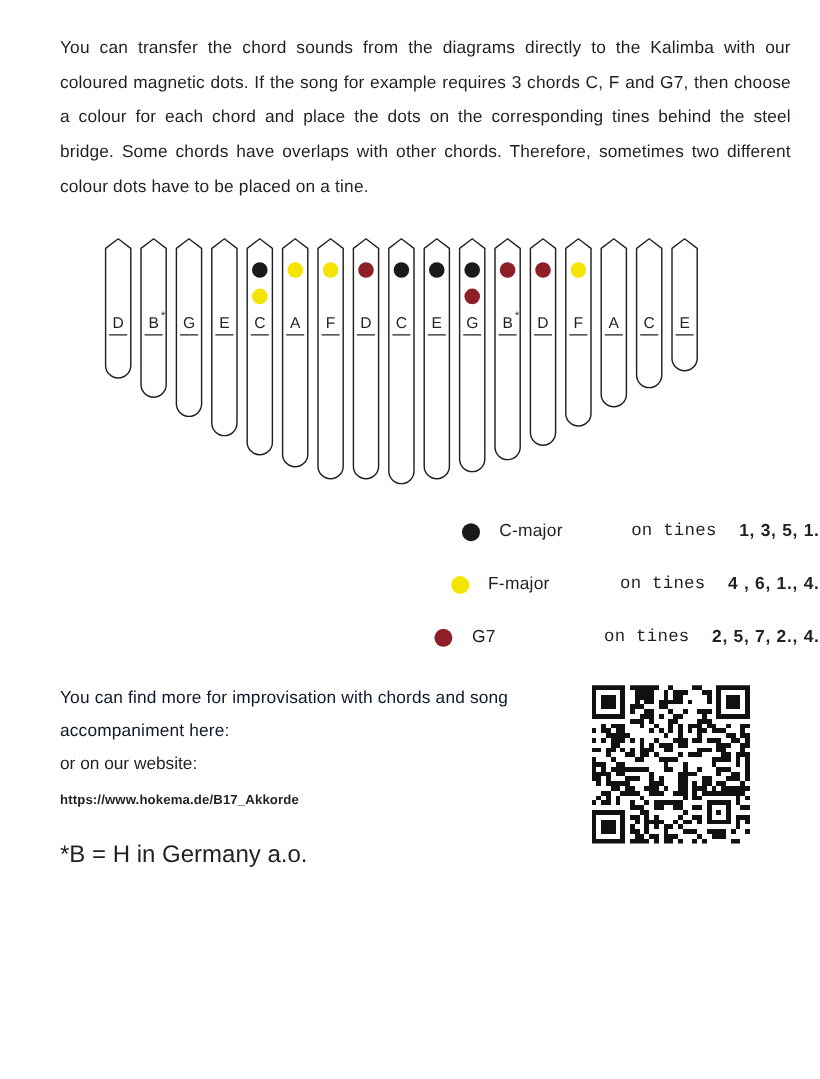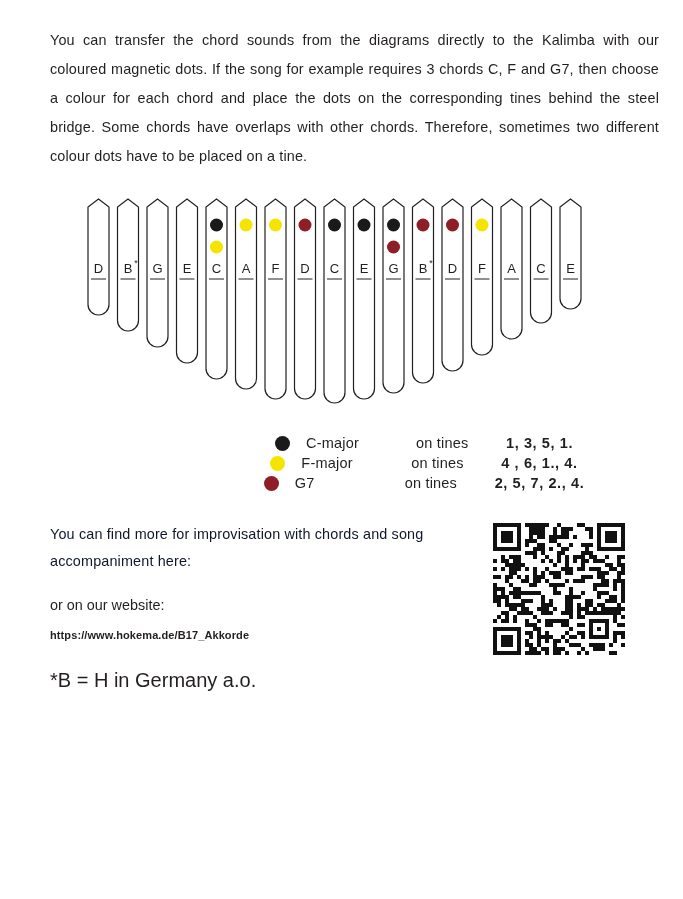--- a/index.html
+++ b/index.html
@@ -48,22 +48,22 @@
     color: #c0142a;
     font-size: 21px;
     font-weight: bold;
     margin-top: 14px;
     letter-spacing: -0.2px;
   }
   .legend {
     margin: 22px 0 0 0;
     display: flex;
     flex-direction: column;
-    gap: 4px;
-    align-items: center;
+    gap: 28px;
+    align-items: flex-end;
     padding-left: 165px;
   }
   .legend-row {
     display: flex;
     align-items: center;
     font-size: 14.5px;
     color: #231f20;
     letter-spacing: 0.2px;
   }
   .legend-dot {
@@ -71,20 +71,21 @@
     height: 15px;
     border-radius: 50%;
     display: inline-block;
   }
   .legend-name {
     width: 110px;
     margin-left: 16px;
   }
   .legend-ontines {
     width: 90px;
+    font-family: Liberation Mono, monospace;
   }
   .legend-tines {
     letter-spacing: 0.6px;
     font-weight: bold;
   }
   .footer-block {
     margin: 30px 50px 0 50px;
     position: relative;
   }
   .footer-text {
@@ -95,21 +96,21 @@
     letter-spacing: 0.15px;
   }
   .footer-link {
     font-size: 11px;
     font-weight: bold;
     color: #231f20;
     margin-top: 16px;
     letter-spacing: 0.1px;
   }
   .website-line {
-    margin-top: 22px;
+    margin-top: 6px;
     font-size: 14.4px;
     color: #231f20;
   }
   .qr {
     position: absolute;
     right: 8px;
     top: 2px;
     width: 132px;
     height: 132px;
   }

